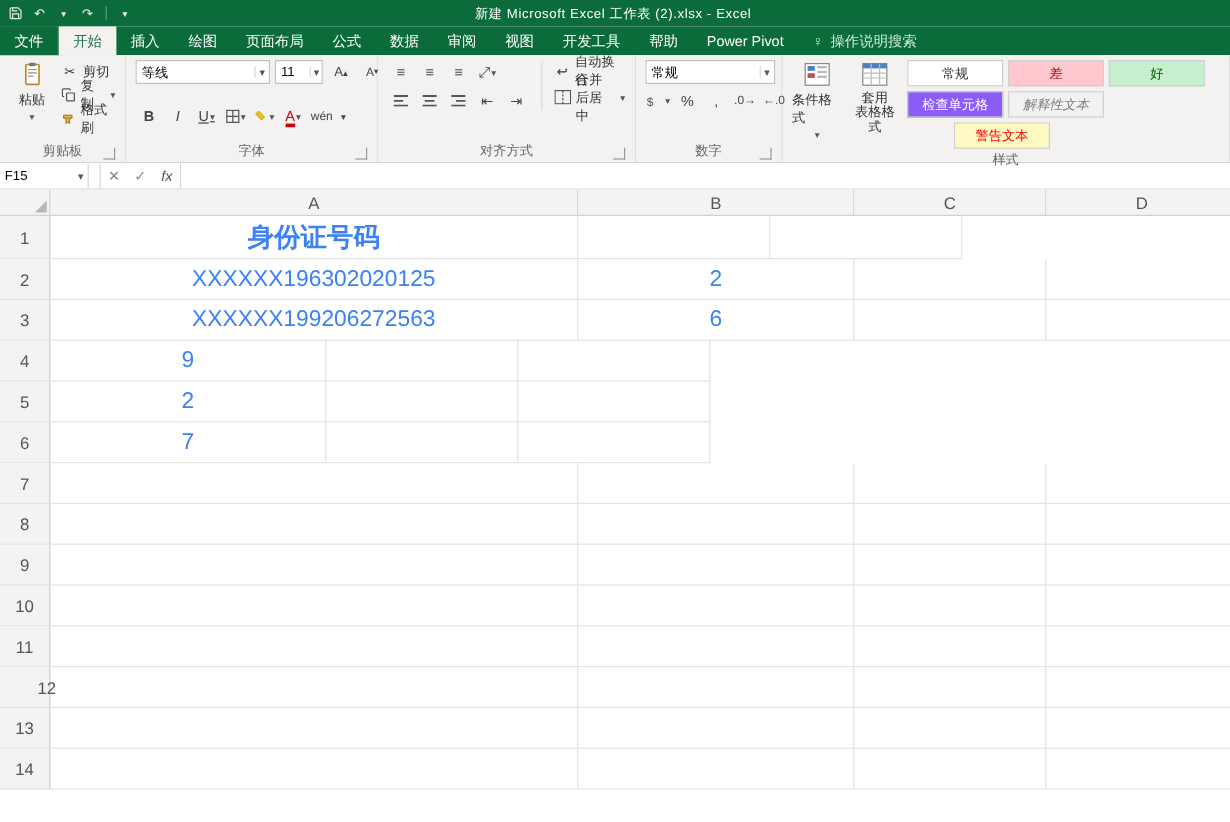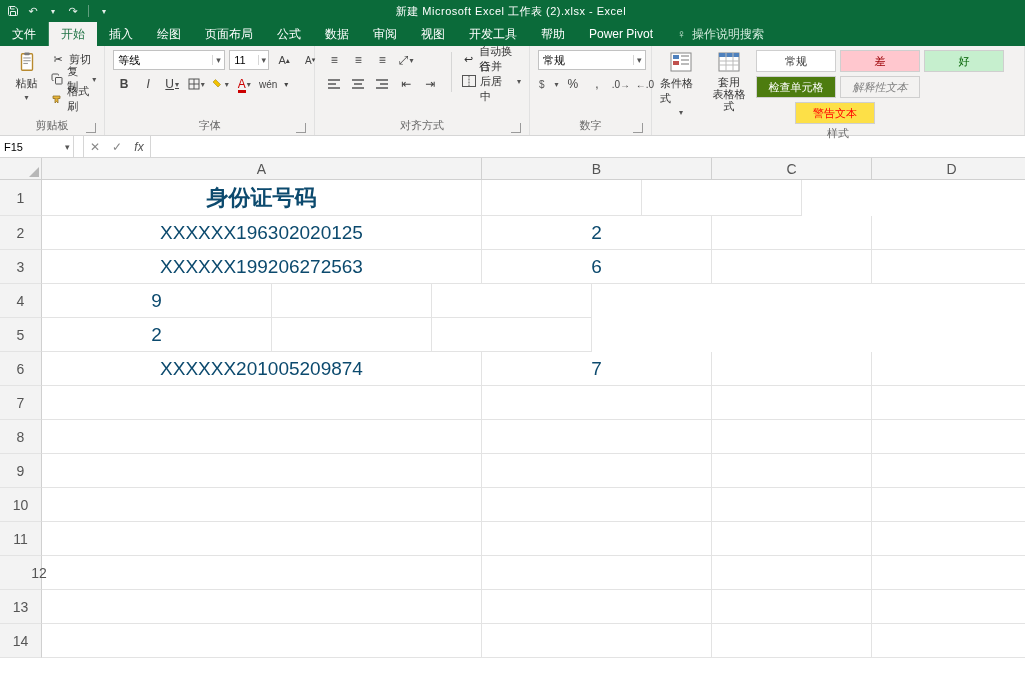--- a/index.html
+++ b/index.html
@@ -41,41 +41,41 @@
   .tool { width: 22px; height: 20px; display: inline-flex; align-items: center; justify-content: center; border: 1px solid transparent; cursor: pointer; font-size: 12px; color: #444; }
   .tool .dd { font-size: 8px; margin-left: 1px; color: #555; }
   .vsep { width: 1px; background: #d6d6d6; margin: 0 4px; height: 40px; align-self: center; }
 
   
   .styles-gallery { display: flex; gap: 4px; flex-wrap: wrap; width: 260px; }
   .style-swatch { width: 80px; height: 22px; border: 1px solid #cfcfcf; display: flex; align-items: center; justify-content: center; font-size: 11px; cursor: pointer; }
   .sw-normal   { background: #fff; color: #333; }
   .sw-bad      { background: #ffc7ce; color: #9c0006; }
   .sw-good     { background: #c6efce; color: #006100; }
-  .sw-check    { background: #4d7c0f; color: #fff; }
+  .sw-check    { background: #8b5cf6; color: #fff; }
   .sw-explan   { background: #f3f2f1; color: #7f7f7f; font-style: italic; }
-  .sw-warn     { background: #fde047; color: #ff0000; margin-left: 39px; }
+  .sw-warn     { background: #fef9c3; color: #ff0000; margin-left: 39px; }
 
   
   .formula-bar { height: 22px; border-bottom: 1px solid #d6d6d6; display: flex; align-items: stretch; background: #fff; }
   .name-box { width: 74px; border-right: 1px solid #d6d6d6; display: flex; }
   .name-box input { border: none; outline: none; width: 100%; font-size: 11px; padding: 0 4px; }
   .name-box .dd { width: 14px; text-align: center; font-size: 9px; color: #555; display: flex; align-items: center; justify-content: center; cursor: pointer; }
   .fx-btns { display: flex; align-items: center; border-right: 1px solid #d6d6d6; }
   .fx-btn { width: 22px; display: flex; align-items: center; justify-content: center; color: #888; font-size: 12px; cursor: pointer; }
   .fx-label { font-style: italic; color: #555; }
   .formula-input { flex: 1; border: none; outline: none; font-size: 11px; padding: 0 6px; }
   .corner { width: 42px; height: 22px; background: #f3f3f3; border-right: 1px solid #d0d0d0; border-bottom: 1px solid #d0d0d0; position: relative; cursor: pointer; }
   .corner::after { content: ""; position: absolute; right: 2px; bottom: 2px; width: 0; height: 0; border-style: solid; border-width: 0 0 10px 10px; border-color: transparent transparent #b7b7b7 transparent; }
   .col-headers { display: flex; }
   .col-h { height: 22px; background: #f3f3f3; border-right: 1px solid #d0d0d0; border-bottom: 1px solid #d0d0d0; display: flex; align-items: center; justify-content: center; font-size: 14px; color: #555; cursor: pointer; }
   .row-h { width: 42px; background: #f3f3f3; border-right: 1px solid #d0d0d0; border-bottom: 1px solid #e3e3e3; display: flex; align-items: center; justify-content: center; font-size: 14px; color: #555; cursor: pointer; }
   .rows { display: flex; flex-direction: column; }
   .row { display: flex; }
-  .cell { border-right: 1px solid #e3e3e3; border-bottom: 1px solid #e3e3e3; display: flex; align-items: center; justify-content: center; font-size: 19px; color: #0c4a6e; overflow: hidden; white-space: nowrap; }
+  .cell { border-right: 1px solid #e3e3e3; border-bottom: 1px solid #e3e3e3; display: flex; align-items: center; justify-content: center; font-size: 19px; color: #3b82f6; overflow: hidden; white-space: nowrap; }
 
   .colA { width: 440px; }
   .colB { width: 230px; }
   .colC { width: 160px; }
   .colD { width: 160px; }
 
   .hdr-row .cell { font-weight: 600; font-size: 22px; }
 
   
   .overlay-formula { position: absolute; font-size: 30px; font-weight: 600; color: #000; background: #fff; }
@@ -166,21 +166,21 @@
               </svg>
             </span>
             <span>格式刷</span>
           </div>
       </div>
     </div>
     <div class="group-label"><span>剪贴板</span><span class="dialog-launcher"></span></div>
   </div>
 
   <div class="group" style="min-width:210px;">
-    <div class="group-body" style="flex-direction:column;gap:4px;">
+    <div class="group-body" style="flex-direction:column;gap:17px;">
       <div class="flex" style="gap:4px;">
         <div class="combo" style="width:112px;">
             <input value="等线" style="">
             <span class="dd">▾</span>
           </div>
         <div class="combo" style="width:40px;">
             <input value="11" style="">
             <span class="dd">▾</span>
           </div>
         <span class="tool" style="font-size:11px;">A<span style="font-size:8px;vertical-align:super;">▴</span></span>
@@ -404,21 +404,20 @@
             <div class="cell colB">9</div>
             <div class="cell colC"></div>
             <div class="cell colD"></div>
           </div>
       <div class="row" style="height:34px;">
             <div class="cell colB">2</div>
             <div class="cell colC"></div>
             <div class="cell colD"></div>
           </div>
       <div class="row" style="height:34px;">
-            <div class="cell colA">XXXXXX201005209874</div>
             <div class="cell colB">7</div>
             <div class="cell colC"></div>
             <div class="cell colD"></div>
           </div>
       <div class="row" style="height:34px;">
             <div class="cell colA"></div>
             <div class="cell colB"></div>
             <div class="cell colC"></div>
             <div class="cell colD"></div>
           </div>

